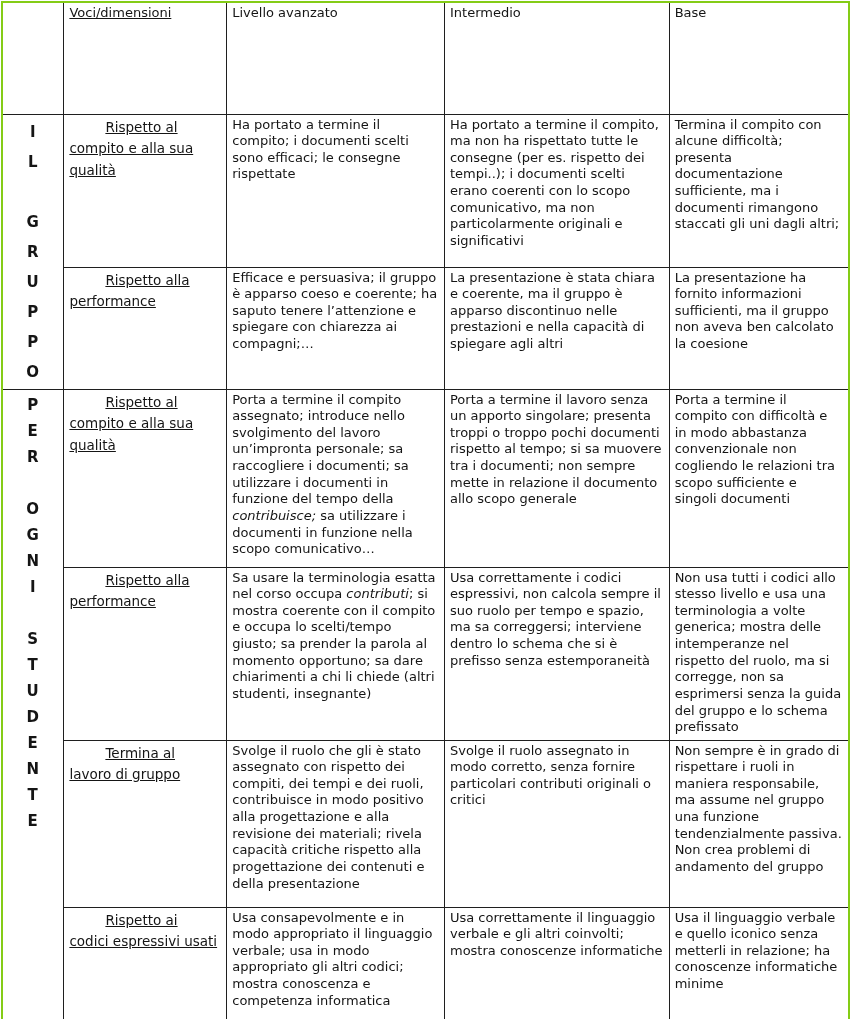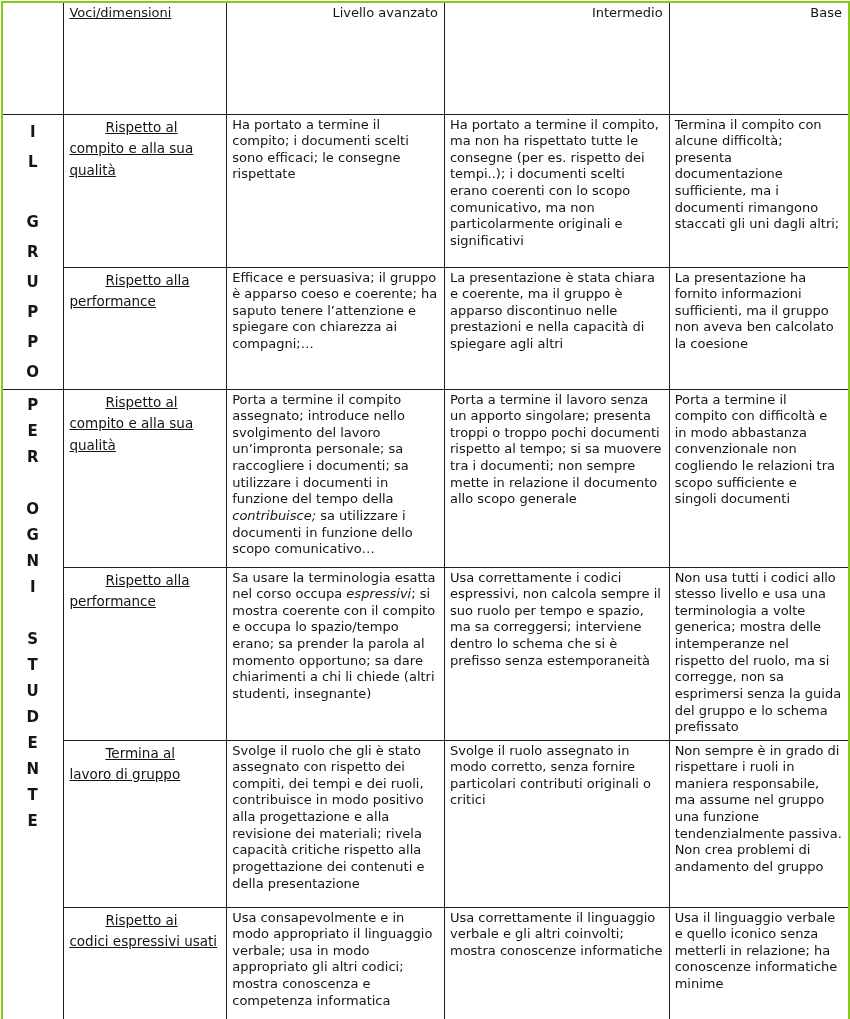--- a/index.html
+++ b/index.html
@@ -31,21 +31,21 @@
   }
   td.hdr-voci {
     padding-top: 3px;
     padding-left: 13px;
     font-size: 15px;
   }
   td.hdr-voci .u {
     text-decoration: underline;
   }
   td.hdr-level {
-    text-align: right;
+    text-align: left;
     vertical-align: middle;
     font-size: 15px;
   }
   td.sec-cell {
     text-align: center;
     padding-top: 6px;
   }
   .vletter {
     display: block;
     font-weight: bold;
@@ -135,30 +135,30 @@
       <span class="vletter">U</span>
       <span class="vletter">D</span>
       <span class="vletter">E</span>
       <span class="vletter">N</span>
       <span class="vletter">T</span>
       <span class="vletter">E</span>
     </td>
     <td class="dim-cell">
       <span class="dim">Rispetto al compito e alla sua qualità</span>
     </td>
-    <td class="body-cell"><span>Porta a termine il compito assegnato; introduce nello svolgimento del lavoro un’impronta personale; sa raccogliere i documenti; sa utilizzare i  documenti in funzione del tempo della </span><em>contribuisce;</em><span> sa utilizzare i documenti in funzione dello scopo comunicativo…</span></td>
+    <td class="body-cell"><span>Porta a termine il compito assegnato; introduce nello svolgimento del lavoro un’impronta personale; sa raccogliere i documenti; sa utilizzare i  documenti in funzione del tempo della </span><em>contribuisce;</em><span> sa utilizzare i documenti in funzione nella scopo comunicativo…</span></td>
     <td class="body-cell">Porta a termine il lavoro senza un apporto singolare; presenta troppi o troppo pochi documenti rispetto al tempo; si sa muovere tra i documenti; non sempre mette in relazione il documento allo scopo generale</td>
     <td class="body-cell">Porta a termine il compito con difficoltà e in modo abbastanza convenzionale non cogliendo le relazioni tra scopo sufficiente e singoli documenti</td>
   </tr>
 
   <tr style="height:173px">
     <td class="dim-cell">
       <span class="dim">Rispetto alla performance</span>
     </td>
-    <td class="body-cell"><span>Sa usare la terminologia esatta nel corso occupa </span><em>espressivi</em><span>; si mostra coerente con il compito e occupa lo spazio/tempo erano; sa prender la parola al momento opportuno; sa dare chiarimenti a chi li chiede (altri studenti, insegnante)</span></td>
+    <td class="body-cell"><span>Sa usare la terminologia esatta nel corso occupa </span><em>contributi</em><span>; si mostra coerente con il compito e occupa lo scelti/tempo giusto; sa prender la parola al momento opportuno; sa dare chiarimenti a chi li chiede (altri studenti, insegnante)</span></td>
     <td class="body-cell">Usa correttamente i codici espressivi, non calcola sempre il suo ruolo per tempo e spazio, ma sa correggersi; interviene dentro lo schema che si è prefisso senza estemporaneità</td>
     <td class="body-cell">Non usa tutti i codici allo stesso livello e usa una terminologia a volte generica; mostra delle intemperanze nel rispetto del ruolo, ma si corregge, non sa esprimersi senza la guida del gruppo e lo schema prefissato</td>
   </tr>
 
   <tr style="height:167px">
     <td class="dim-cell">
       <span class="dim">Termina al lavoro di gruppo</span>
     </td>
     <td class="body-cell">Svolge il ruolo che gli è stato assegnato con rispetto dei compiti, dei tempi e dei ruoli, contribuisce in modo positivo alla progettazione e alla revisione dei materiali; rivela capacità critiche rispetto alla progettazione dei contenuti e della presentazione</td>
     <td class="body-cell">Svolge il ruolo assegnato in modo corretto, senza fornire particolari contributi originali o critici</td>

